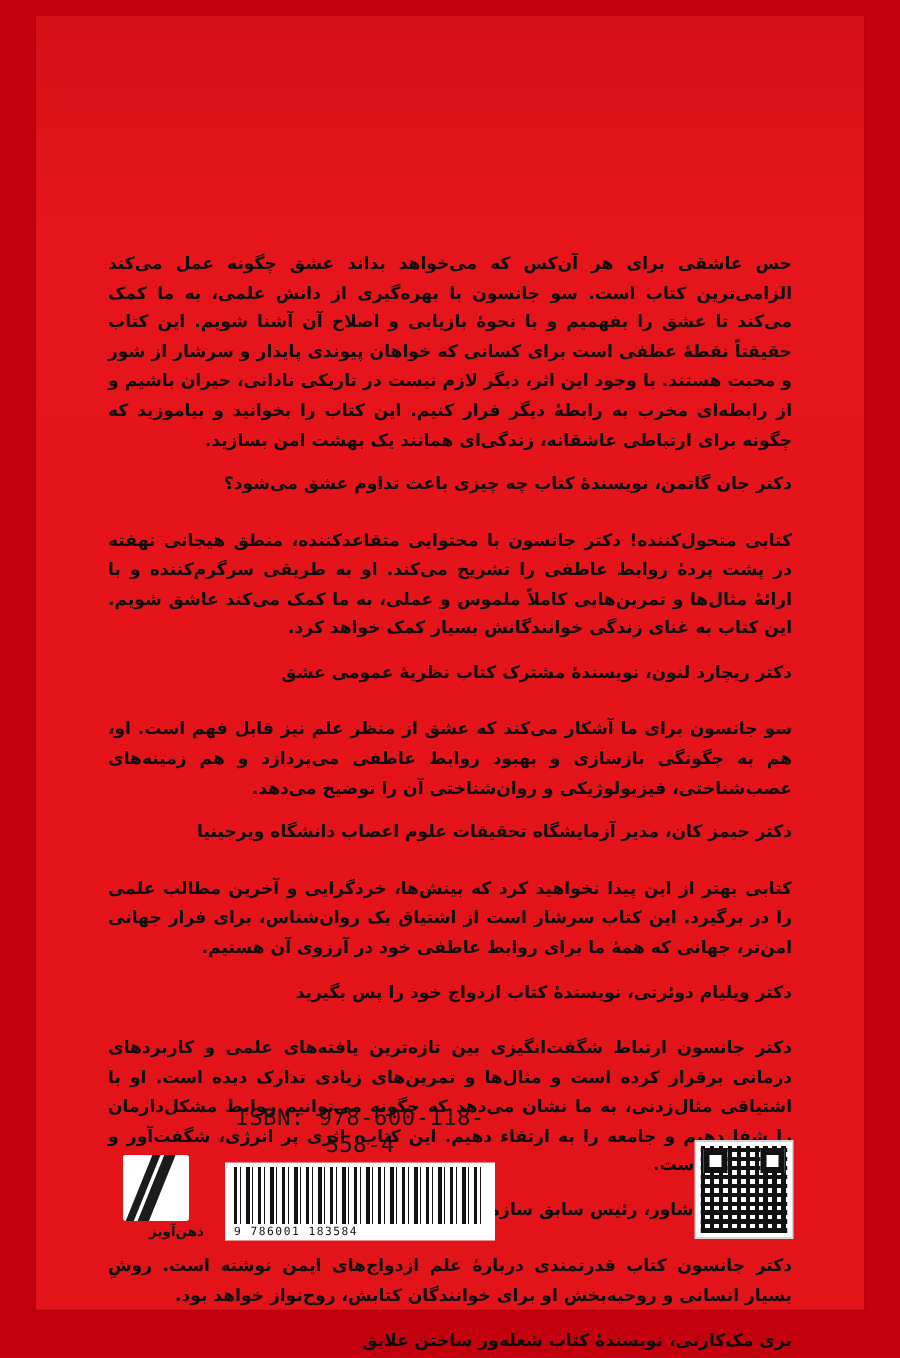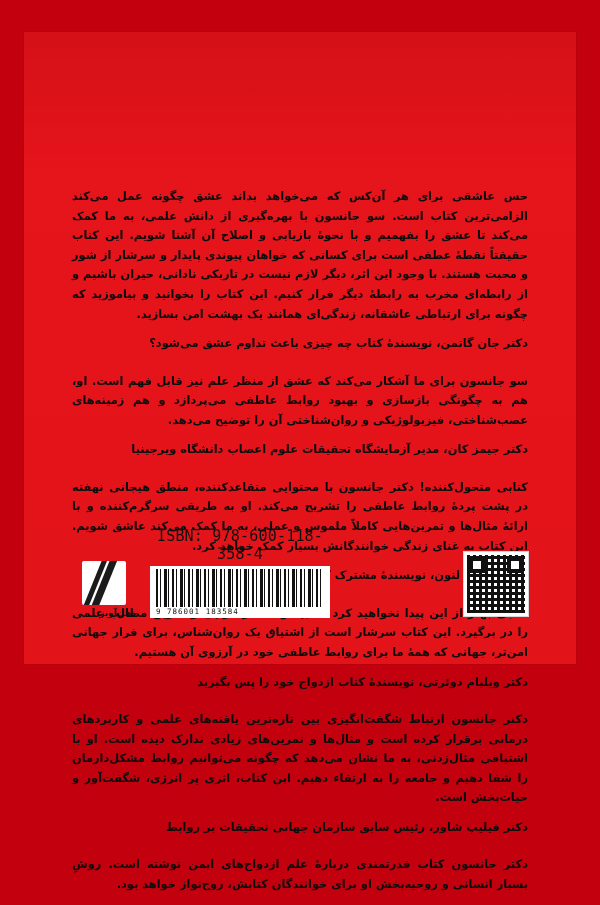--- a/index.html
+++ b/index.html
@@ -19,23 +19,23 @@
   .page {
     position: absolute;
     inset: 0;
     background: #c3000e;
   }
 
   
   .cover {
     position: absolute;
     left: 24px;
-    top: 32px;
+    top: 11px;
     width: 552px;
-    height: 632px;
+    height: 862px;
     background: #e8151c;
     background-image: linear-gradient(180deg, #e7141b 0%, #e5141b 40%, #e3131a 100%);
     box-shadow: 0 0 0 1px rgba(0,0,0,0.05);
   }
 
   
   .cover::before {
     content: "";
     position: absolute;
     left: 0; right: 0; top: 0;
@@ -198,27 +198,27 @@
   <div class="cover">
 
     <div class="text-block">
 
       <div class="group">
         <p class="para lead">حس عاشقی برای هر آن‌کس که می‌خواهد بداند عشق چگونه عمل می‌کند الزامی‌ترین کتاب است. سو جانسون با بهره‌گیری از دانش علمی، به ما کمک می‌کند تا عشق را بفهمیم و با نحوۀ بازیابی و اصلاح آن آشنا شویم. این کتاب حقیقتاً نقطۀ عطفی است برای کسانی که خواهان پیوندی پایدار و سرشار از شور و محبت هستند. با وجود این اثر، دیگر لازم نیست در تاریکی نادانی، حیران باشیم و از رابطه‌ای مخرب به رابطۀ دیگر فرار کنیم. این کتاب را بخوانید و بیاموزید که چگونه برای ارتباطی عاشقانه، زندگی‌ای همانند یک بهشت امن بسازید.</p>
         <p class="attrib">دکتر جان گاتمن، نویسندۀ کتاب چه چیزی باعث تداوم عشق می‌شود؟</p>
       </div>
 
       <div class="group">
+        <p class="para lead">کتابی متحول‌کننده! دکتر جانسون با محتوایی متقاعدکننده، منطق هیجانی نهفته در پشت پردۀ روابط عاطفی را تشریح می‌کند. او به طریقی سرگرم‌کننده و با ارائۀ مثال‌ها و تمرین‌هایی کاملاً ملموس و عملی، به ما کمک می‌کند عاشق شویم. این کتاب به غنای زندگی خوانندگانش بسیار کمک خواهد کرد.</p>
+        <p class="attrib">دکتر ریچارد لنون، نویسندۀ مشترک کتاب نظریۀ عمومی عشق</p>
+      </div>
+
+      <div class="group">
         <p class="para lead">سو جانسون برای ما آشکار می‌کند که عشق از منظر علم نیز قابل فهم است. او، هم به چگونگی بازسازی و بهبود روابط عاطفی می‌پردازد و هم زمینه‌های عصب‌شناختی، فیزیولوژیکی و روان‌شناختی آن را توضیح می‌دهد.</p>
         <p class="attrib">دکتر جیمز کان، مدیر آزمایشگاه تحقیقات علوم اعصاب دانشگاه ویرجینیا</p>
-      </div>
-
-      <div class="group">
-        <p class="para lead">کتابی متحول‌کننده! دکتر جانسون با محتوایی متقاعدکننده، منطق هیجانی نهفته در پشت پردۀ روابط عاطفی را تشریح می‌کند. او به طریقی سرگرم‌کننده و با ارائۀ مثال‌ها و تمرین‌هایی کاملاً ملموس و عملی، به ما کمک می‌کند عاشق شویم. این کتاب به غنای زندگی خوانندگانش بسیار کمک خواهد کرد.</p>
-        <p class="attrib">دکتر ریچارد لنون، نویسندۀ مشترک کتاب نظریۀ عمومی عشق</p>
       </div>
 
       <div class="group">
         <p class="para lead">کتابی بهتر از این پیدا نخواهید کرد که بینش‌ها، خردگرایی و آخرین مطالب علمی را در برگیرد. این کتاب سرشار است از اشتیاق یک روان‌شناس، برای فرار جهانی امن‌تر، جهانی که همۀ ما برای روابط عاطفی خود در آرزوی آن هستیم.</p>
         <p class="attrib">دکتر ویلیام دوئرتی، نویسندۀ کتاب ازدواج خود را پس بگیرید</p>
       </div>
 
       <div class="group">
         <p class="para lead">دکتر جانسون ارتباط شگفت‌انگیزی بین تازه‌ترین یافته‌های علمی و کاربردهای درمانی برقرار کرده است و مثال‌ها و تمرین‌های زیادی تدارک دیده است. او با اشتیاقی مثال‌زدنی، به ما نشان می‌دهد که چگونه می‌توانیم روابط مشکل‌دارمان را شفا دهیم و جامعه را به ارتقاء دهیم. این کتاب، اثری پر انرژی، شگفت‌آور و حیات‌بخش است.</p>
         <p class="attrib">دکتر فیلیپ شاور، رئیس سابق سازمان جهانی تحقیقات بر روابط</p>

